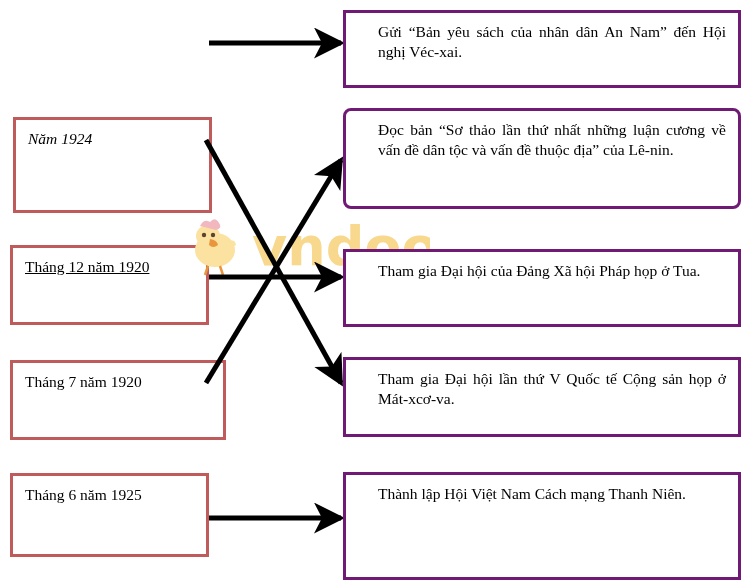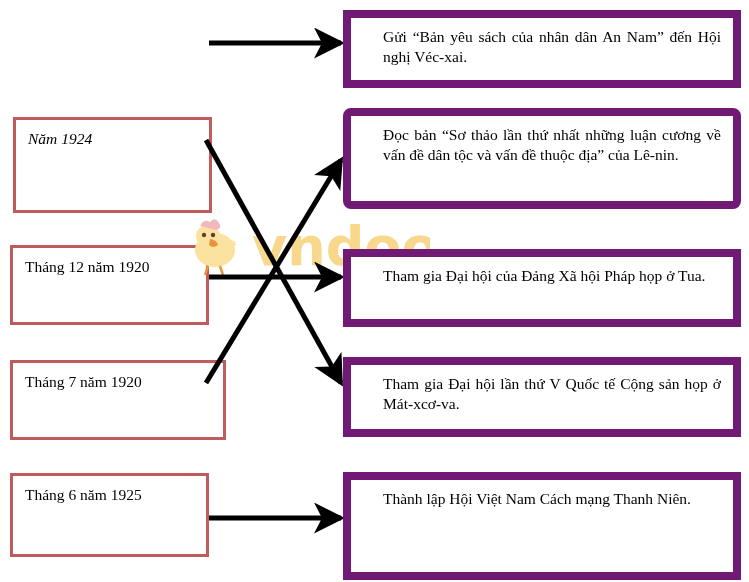--- a/index.html
+++ b/index.html
@@ -29,31 +29,31 @@
     color: #000000;
     font-size: 15.5px;
     text-align: justify;
     text-justify: inter-word;
     overflow: hidden;
   }
   .box-left {
     border: 3px solid #bf5b5b;
   }
   .box-right {
-    border: 8px solid #701a75;
+    border: 3px solid #701a75;
     z-index: 5;
     padding-left: 32px;
   }
   .box-left .txt { white-space: nowrap; }
   .box-right .txt { display: block; }
 
   
   #l1 { left: 10px;  top: 12px;  width: 199px; height: 82px; }
   #l2 { left: 13px;  top: 117px; width: 199px; height: 96px; font-style: italic; }
-  #l3 { left: 10px;  top: 245px; width: 199px; height: 80px; }
+  #l3 { left: 10px;  top: 245px; width: 199px; height: 80px; text-decoration: underline; }
   #l4 { left: 10px;  top: 360px; width: 216px; height: 80px; }
   #l5 { left: 10px;  top: 473px; width: 199px; height: 84px; }
 
   
   #r1 { left: 343px; top: 10px;  width: 398px; height: 78px; }
   #r2 { left: 343px; top: 108px; width: 398px; height: 101px; border-radius: 8px; }
   #r3 { left: 343px; top: 249px; width: 398px; height: 78px; }
   #r4 { left: 343px; top: 357px; width: 398px; height: 80px; }
   #r5 { left: 343px; top: 472px; width: 398px; height: 108px; }
 

